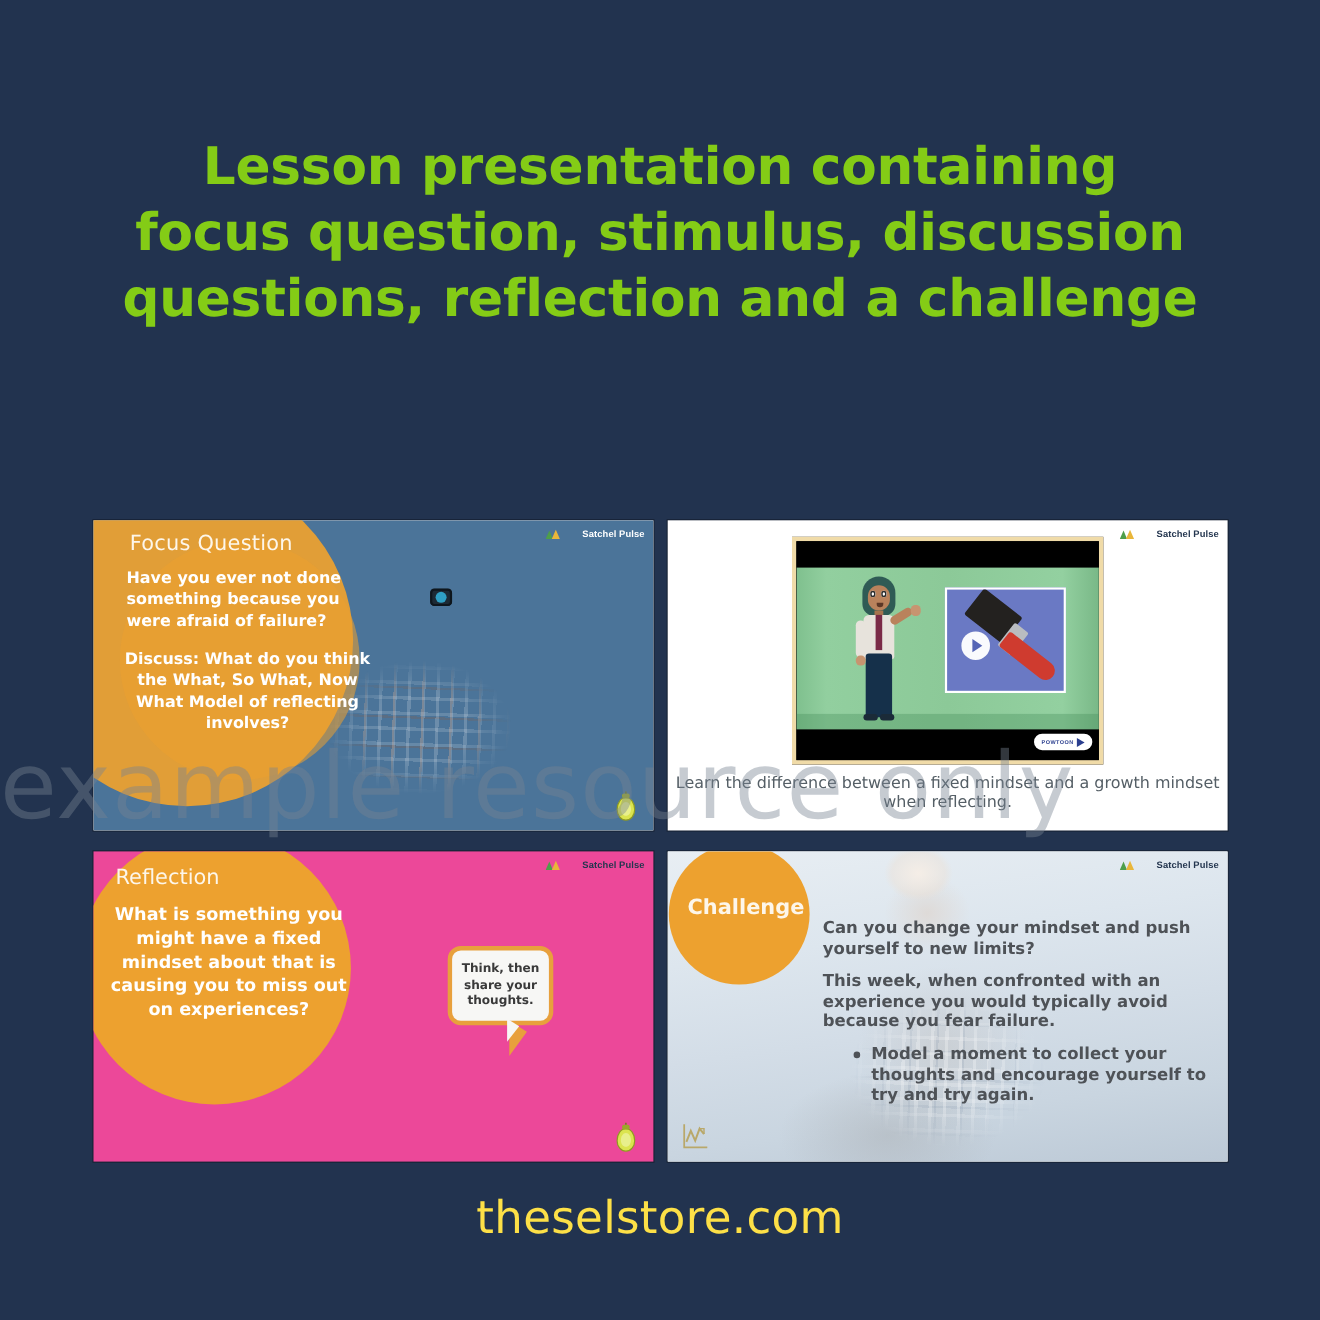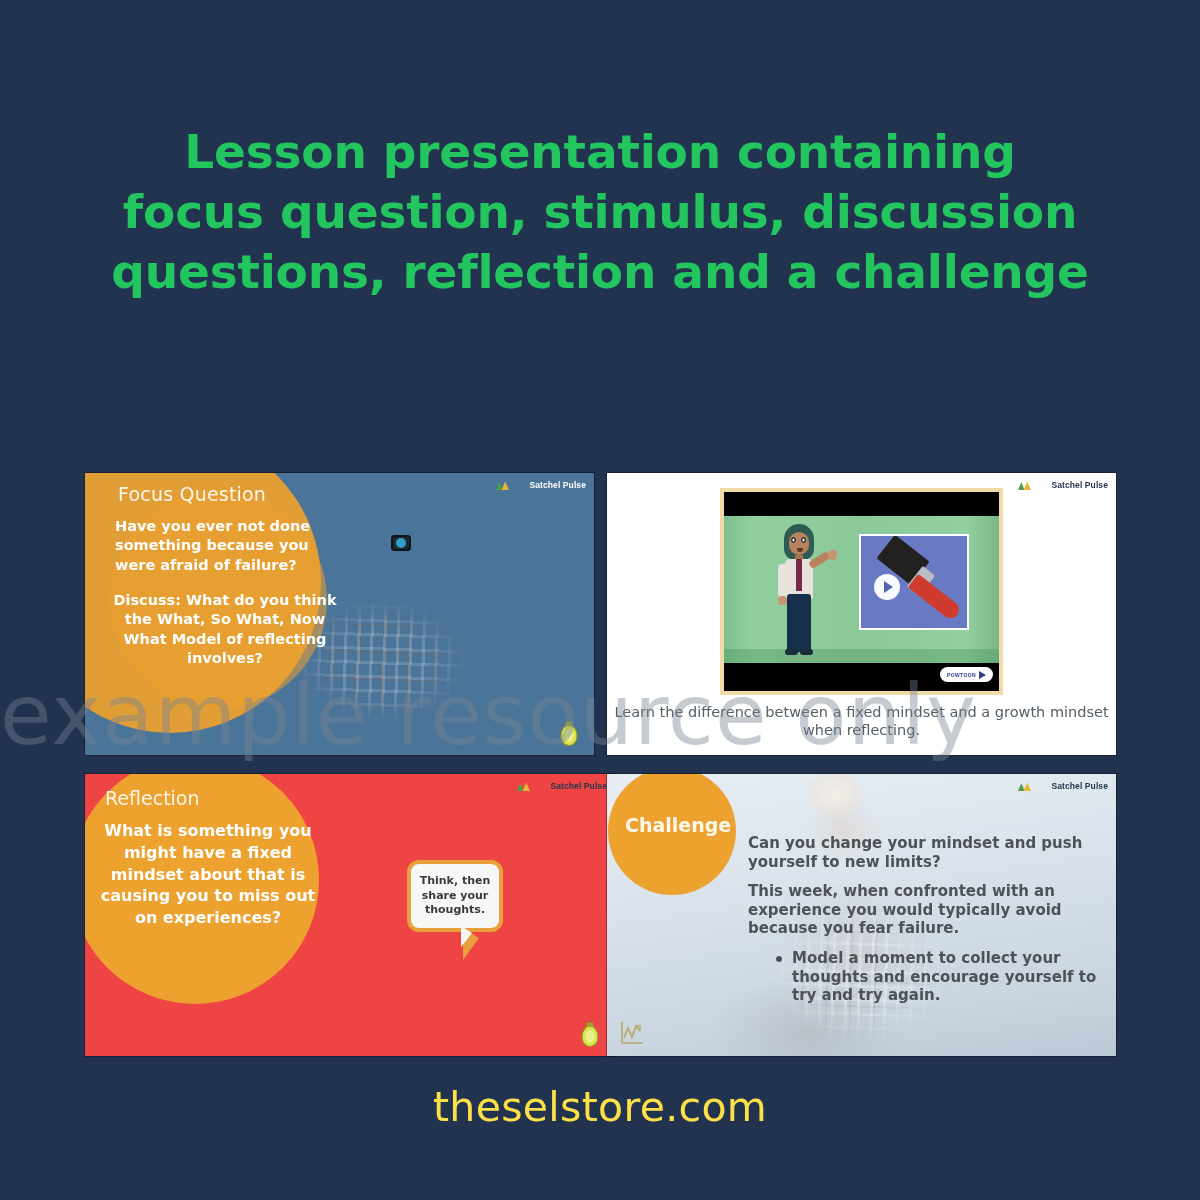--- a/index.html
+++ b/index.html
@@ -8,21 +8,21 @@
     background:#22334f;
     font-family:"Liberation Sans", sans-serif;
     overflow:hidden;
     position:relative;
   }
   .page{position:relative;width:1200px;height:1200px;overflow:hidden;}
 
   
   .headline{
     position:absolute;left:0;top:122px;width:1200px;
-    text-align:center;color:#22c55e;
+    text-align:center;color:#84cc16;
     font-size:47px;line-height:1.28;font-weight:700;
     letter-spacing:-0.2px;
     font-family:"DejaVu Sans","Liberation Sans",sans-serif;
   }
   .headline .ln{display:block;}
 
   
   .footer{
     position:absolute;left:0;top:1083px;width:1200px;text-align:center;
     color:#fde047;font-size:41px;font-weight:400;letter-spacing:0.3px;
@@ -185,21 +185,21 @@
   }
   .s2 .powtoon span{font-size:5px;font-weight:700;color:#2b3f8f;letter-spacing:.4px;}
   .s2 .powtoon i{display:block;width:0;height:0;border-left:7px solid #2b3f8f;border-top:4px solid transparent;border-bottom:4px solid transparent;}
   .s2 .caption{
     position:absolute;left:6px;top:231px;width:497px;text-align:center;
     color:#555f66;font-size:14.5px;line-height:1.24;font-weight:400;
     font-family:"DejaVu Sans","Liberation Sans",sans-serif;
   }
 
   
-  .s3{background:#ef4444;padding-left:21px;}
+  .s3{background:#ec4899;}
   .s3 .blob{
     position:absolute;left:-14px;top:-18px;width:248px;height:248px;border-radius:50%;
     background:#eda12f;
   }
   .s3 .kicker{
     position:absolute;left:20px;top:13px;z-index:10;
     color:#fdf6ea;font-size:19px;font-weight:400;
     font-family:"DejaVu Sans","Liberation Sans",sans-serif;
   }
   .s3 .body{

